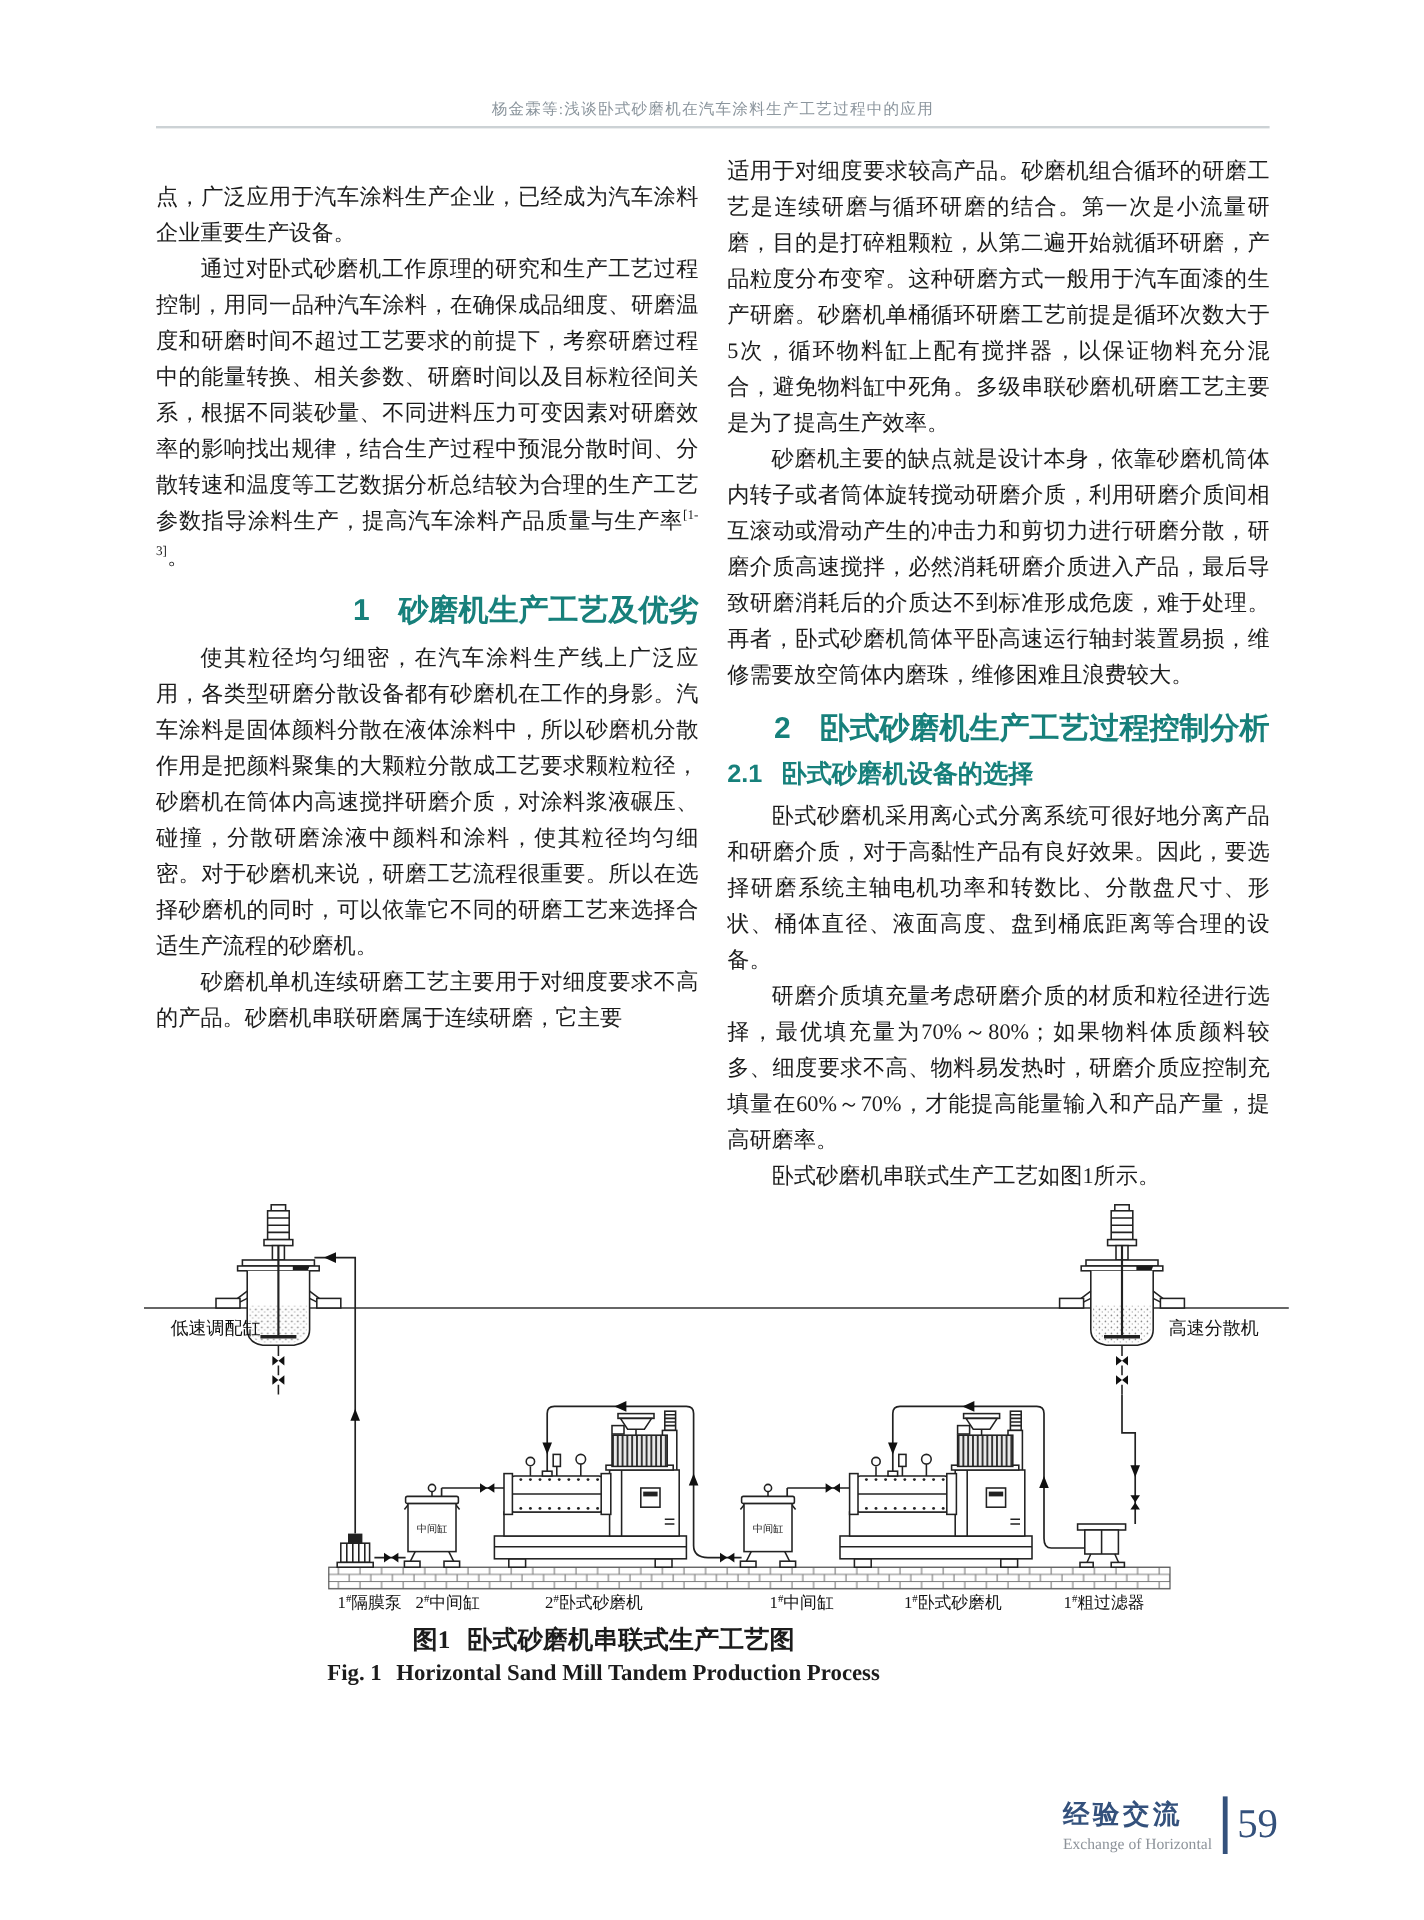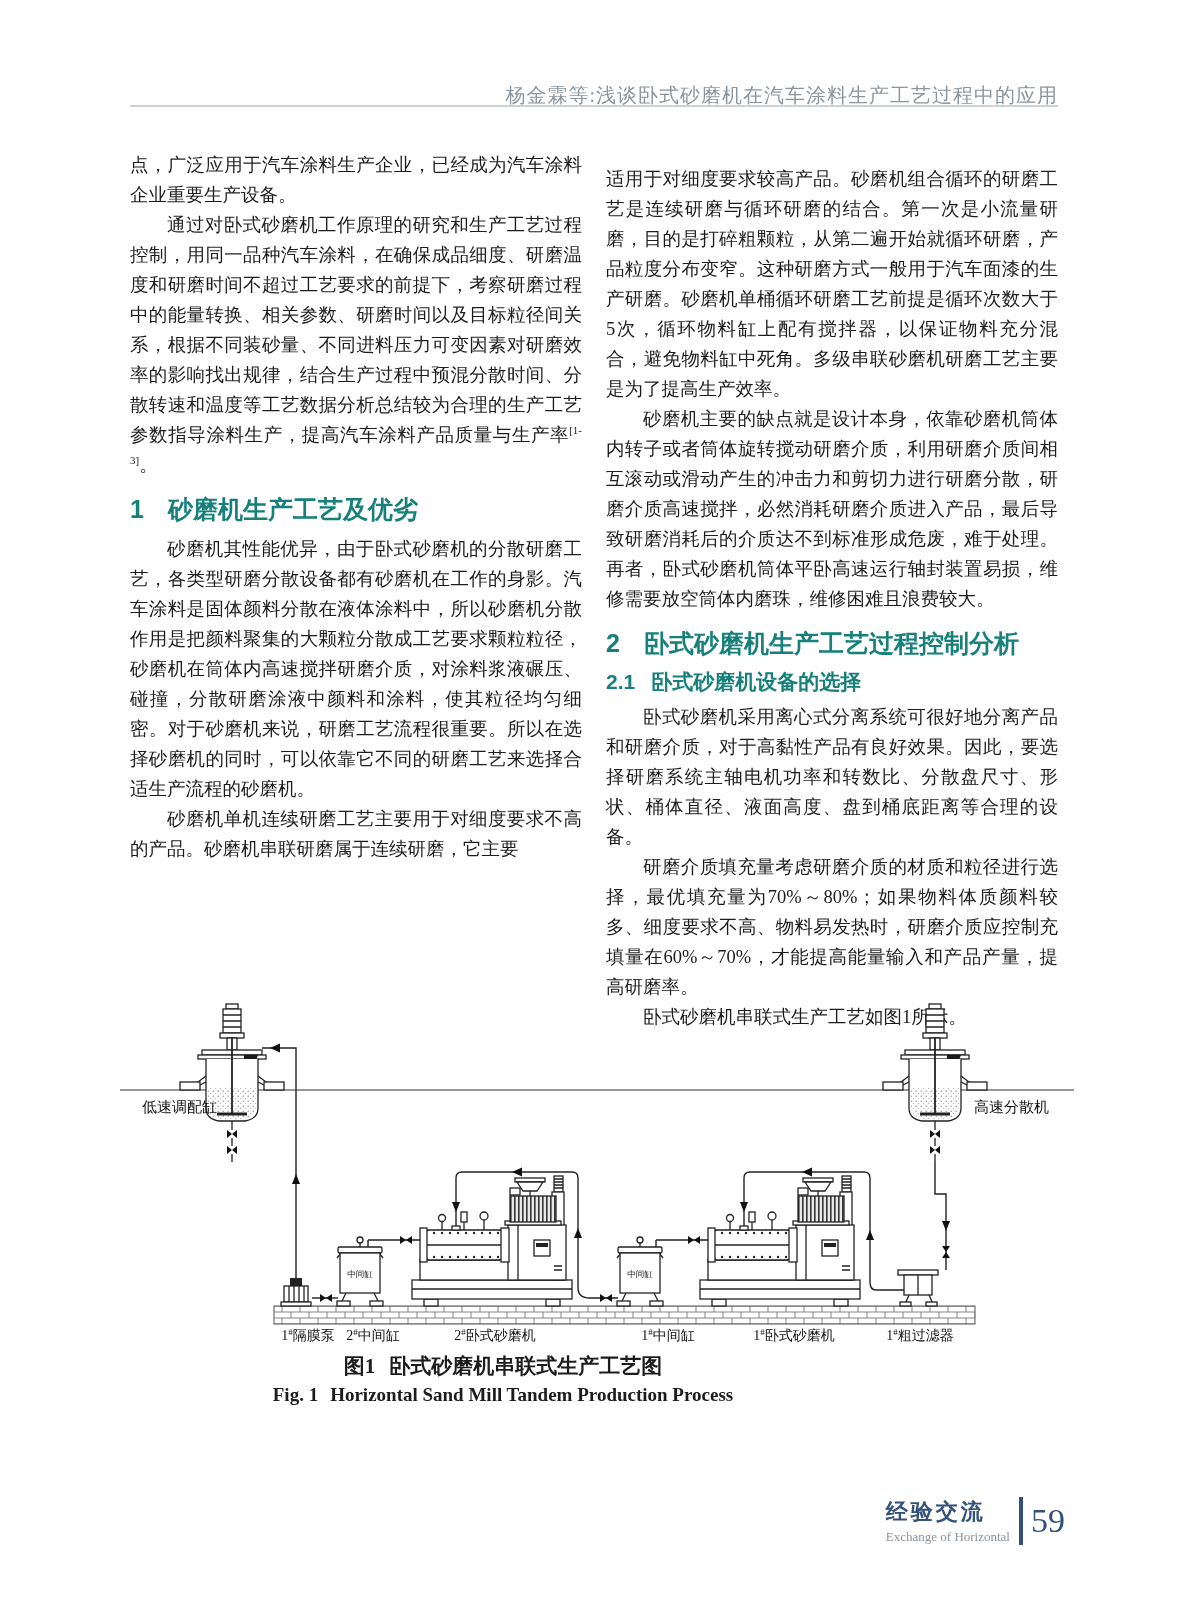--- a/index.html
+++ b/index.html
@@ -1,31 +1,31 @@
 <!DOCTYPE html>
 <html><head>
 <meta charset="utf-8">
 <style>
   html,body{margin:0;padding:0;background:#e9e9e9;}
   .page{position:relative;width:1187px;height:1600px;background:#ffffff;margin:0 auto;
         font-family:"Liberation Serif","DejaVu Serif",serif;color:#1c1c1c;overflow:hidden;}
   
-  .running-head{position:absolute;top:82px;left:130px;width:928px;text-align:right;
-        font-size:20px;letter-spacing:1px;color:#8b959d;}
+  .running-head{position:absolute;top:82px;left:130px;width:928px;text-align:center;
+        font-size:13px;letter-spacing:1px;color:#8b959d;}
   .head-rule{position:absolute;top:105px;left:130px;width:928px;height:2px;background:#ccd2d5;}
   
   .col{position:absolute;top:128px;width:452px;font-size:18.5px;line-height:30px;
        text-align:justify;text-justify:inter-ideograph;}
   .col-left{left:130px;margin-top:22px;}
-  .col-right{left:606px;margin-top:36px;}
+  .col-right{left:606px;}
   .col p{margin:0;}
   .indent{text-indent:2em;}
   sup.ref{font-size:11px;vertical-align:super;line-height:0;}
   h2.sec{margin:12px 0 8px;font-family:"Liberation Sans","DejaVu Sans",sans-serif;
-         font-weight:bold;color:#17807b;font-size:25px;line-height:34px;text-align:left;text-indent:0;}
+         font-weight:bold;color:#17807b;font-size:25px;line-height:34px;text-align:right;text-indent:0;}
   h2.sec .num{margin-right:24px;}
   h3.subsec{margin:2px 0 6px;font-family:"Liberation Sans","DejaVu Sans",sans-serif;
          font-weight:bold;color:#17807b;font-size:21px;line-height:28px;text-align:left;text-indent:0;}
   h3.subsec .num{margin-right:16px;}
   
   .figure{position:absolute;left:106px;top:1000px;width:975px;height:348px;}
   .figure svg{display:block;font-family:"Liberation Serif","DejaVu Serif",serif;}
   .figcap{position:absolute;top:1352px;left:0;width:1006px;text-align:center;}
   .figcap-cn{font-size:21px;font-weight:bold;}
   .figcap-cn .cap-label{margin-right:14px;}
@@ -47,21 +47,21 @@
 
   <div class="running-head">
     <span>杨金霖等:浅谈卧式砂磨机在汽车涂料生产工艺过程中的应用</span>
   </div>
   <div class="head-rule"></div>
 
   <div class="col col-left">
     <p class="noindent">点，广泛应用于汽车涂料生产企业，已经成为汽车涂料企业重要生产设备。</p>
     <p class="indent"><span>通过对卧式砂磨机工作原理的研究和生产工艺过程控制，用同一品种汽车涂料，在确保成品细度、研磨温度和研磨时间不超过工艺要求的前提下，考察研磨过程中的能量转换、相关参数、研磨时间以及目标粒径间关系，根据不同装砂量、不同进料压力可变因素对研磨效率的影响找出规律，结合生产过程中预混分散时间、分散转速和温度等工艺数据分析总结较为合理的生产工艺参数指导涂料生产，提高汽车涂料产品质量与生产率</span><sup class="ref">[1-3]</sup><span>。</span></p>
     <h2 class="sec"><span class="num">1</span><span>砂磨机生产工艺及优劣</span></h2>
-    <p class="indent">砂磨机其性能优异，由于卧式砂磨机的分散研磨工艺，各类型研磨分散设备都有砂磨机在工作的身影。汽车涂料是固体颜料分散在液体涂料中，所以砂磨机分散作用是把颜料聚集的大颗粒分散成工艺要求颗粒粒径，砂磨机在筒体内高速搅拌研磨介质，对涂料浆液碾压、碰撞，分散研磨涂液中颜料和涂料，使其粒径均匀细密。对于砂磨机来说，研磨工艺流程很重要。所以在选择砂磨机的同时，可以依靠它不同的研磨工艺来选择合适生产流程的砂磨机。</p>
+    <p class="indent">使其粒径均匀细密，在汽车涂料生产线上广泛应用，各类型研磨分散设备都有砂磨机在工作的身影。汽车涂料是固体颜料分散在液体涂料中，所以砂磨机分散作用是把颜料聚集的大颗粒分散成工艺要求颗粒粒径，砂磨机在筒体内高速搅拌研磨介质，对涂料浆液碾压、碰撞，分散研磨涂液中颜料和涂料，使其粒径均匀细密。对于砂磨机来说，研磨工艺流程很重要。所以在选择砂磨机的同时，可以依靠它不同的研磨工艺来选择合适生产流程的砂磨机。</p>
     <p class="indent">砂磨机单机连续研磨工艺主要用于对细度要求不高的产品。砂磨机串联研磨属于连续研磨，它主要</p>
   </div>
 
   <div class="col col-right">
     <p class="noindent">适用于对细度要求较高产品。砂磨机组合循环的研磨工艺是连续研磨与循环研磨的结合。第一次是小流量研磨，目的是打碎粗颗粒，从第二遍开始就循环研磨，产品粒度分布变窄。这种研磨方式一般用于汽车面漆的生产研磨。砂磨机单桶循环研磨工艺前提是循环次数大于5次，循环物料缸上配有搅拌器，以保证物料充分混合，避免物料缸中死角。多级串联砂磨机研磨工艺主要是为了提高生产效率。</p>
     <p class="indent">砂磨机主要的缺点就是设计本身，依靠砂磨机筒体内转子或者筒体旋转搅动研磨介质，利用研磨介质间相互滚动或滑动产生的冲击力和剪切力进行研磨分散，研磨介质高速搅拌，必然消耗研磨介质进入产品，最后导致研磨消耗后的介质达不到标准形成危废，难于处理。再者，卧式砂磨机筒体平卧高速运行轴封装置易损，维修需要放空筒体内磨珠，维修困难且浪费较大。</p>
     <h2 class="sec"><span class="num">2</span><span>卧式砂磨机生产工艺过程控制分析</span></h2>
     <h3 class="subsec"><span class="num">2.1</span><span>卧式砂磨机设备的选择</span></h3>
     <p class="indent">卧式砂磨机采用离心式分离系统可很好地分离产品和研磨介质，对于高黏性产品有良好效果。因此，要选择研磨系统主轴电机功率和转数比、分散盘尺寸、形状、桶体直径、液面高度、盘到桶底距离等合理的设备。</p>
     <p class="indent">研磨介质填充量考虑研磨介质的材质和粒径进行选择，最优填充量为70%～80%；如果物料体质颜料较多、细度要求不高、物料易发热时，研磨介质应控制充填量在60%～70%，才能提高能量输入和产品产量，提高研磨率。</p>

